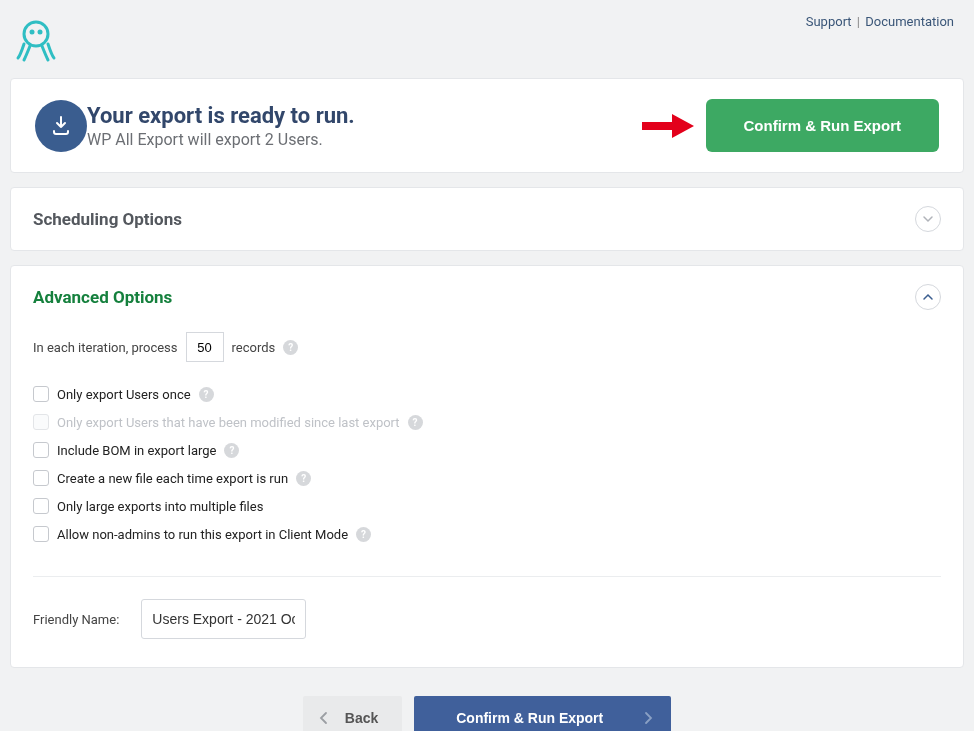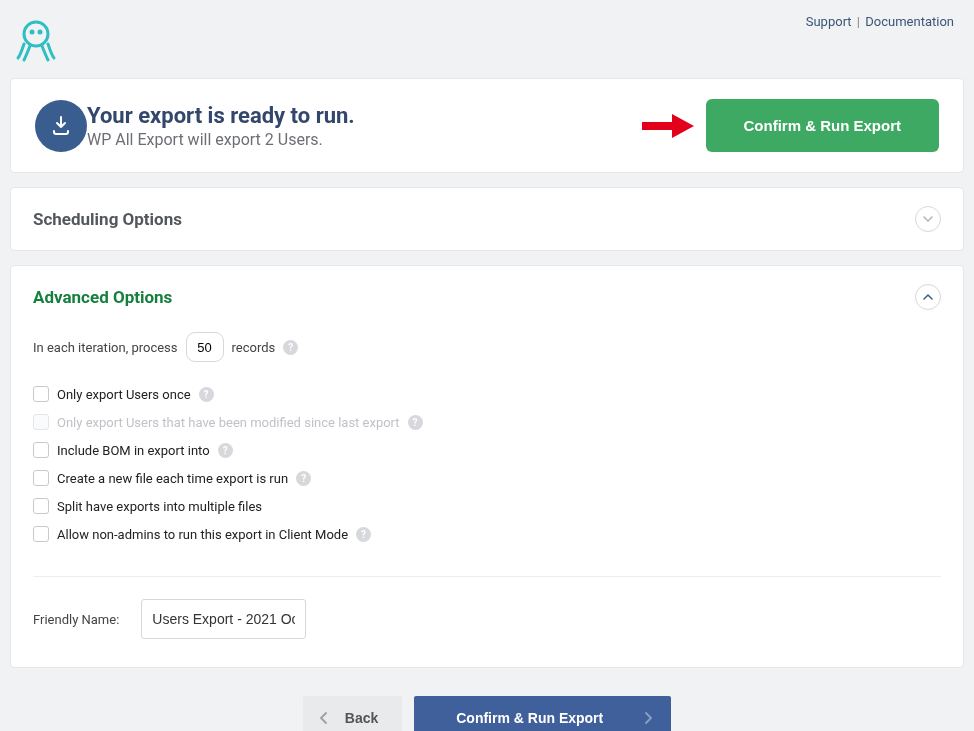--- a/index.html
+++ b/index.html
@@ -130,21 +130,21 @@
       display: flex;
       align-items: center;
       gap: 8px;
       font-size: 13px;
       color: #444;
       margin-bottom: 18px;
     }
     .row-iteration input {
       width: 38px; height: 30px;
       border: 1px solid #d5d8dd;
-      border-radius: 9px;
+      border-radius: 0;
       text-align: center;
       font-size: 13px;
     }
     .help-icon {
       width: 15px; height: 15px;
       border-radius: 50%;
       background: #d6d8db;
       color: #fff;
       display: inline-flex;
       align-items: center; justify-content: center;
@@ -316,31 +316,31 @@
             <span>Only export Users once</span>
             <span class="help-icon">?</span>
           </div>
           <div class="check-row disabled">
             <span class="checkbox disabled"></span>
             <span>Only export Users that have been modified since last export</span>
             <span class="help-icon">?</span>
           </div>
           <div class="check-row">
             <span class="checkbox"></span>
-            <span>Include BOM in export into</span>
+            <span>Include BOM in export large</span>
             <span class="help-icon">?</span>
           </div>
           <div class="check-row">
             <span class="checkbox"></span>
             <span>Create a new file each time export is run</span>
             <span class="help-icon">?</span>
           </div>
           <div class="check-row">
             <span class="checkbox"></span>
-            <span>Split have exports into multiple files</span>
+            <span>Only large exports into multiple files</span>
           </div>
           <div class="check-row">
             <span class="checkbox"></span>
             <span>Allow non-admins to run this export in Client Mode</span>
             <span class="help-icon">?</span>
           </div>
         </div>
 
       <hr class="divider">
 

